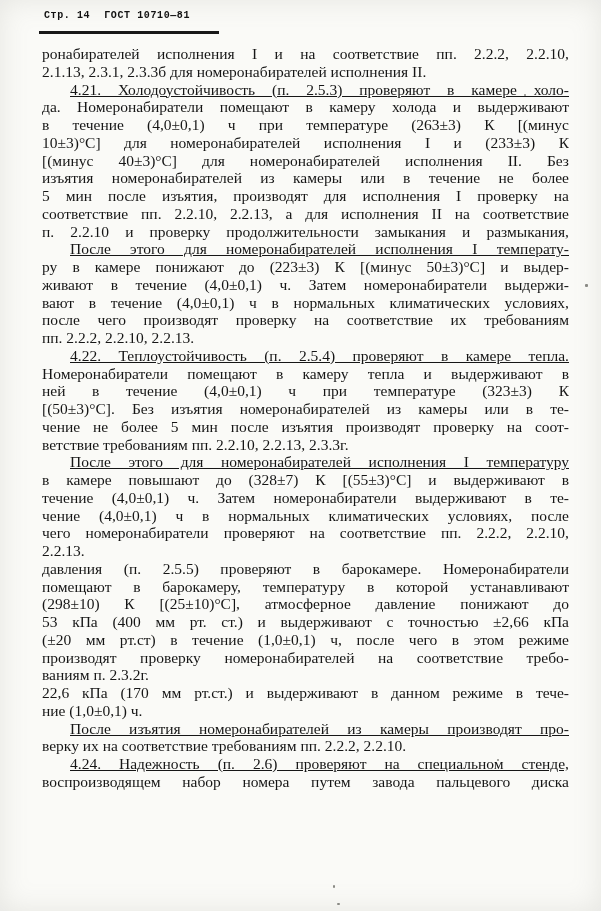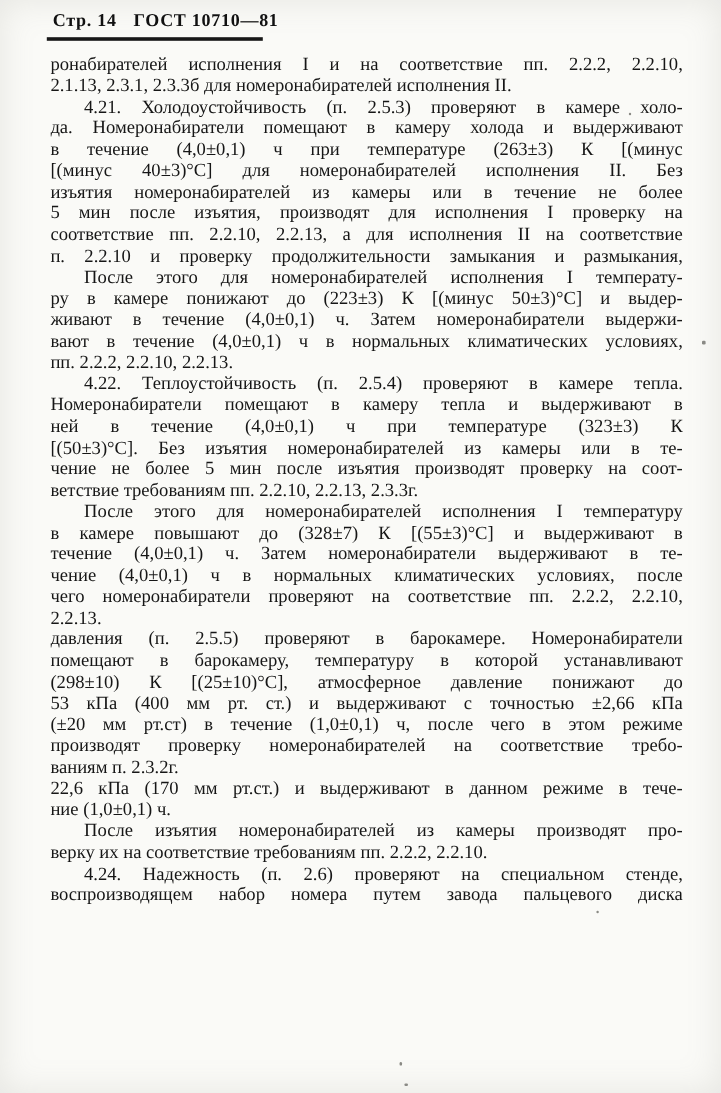--- a/index.html
+++ b/index.html
@@ -14,23 +14,23 @@
     background: #fafaf7;
     box-shadow: inset 0 0 28px rgba(140,140,130,0.18);
     overflow: hidden;
     font-family: "Liberation Serif", serif;
     color: #161616;
   }
   .page-header {
     position: absolute;
     left: 44px;
     top: 10px;
-    font-family: Liberation Serif, serif;
+    font-family: Liberation Mono, monospace;
     font-weight: bold;
-    font-size: 15px;
+    font-size: 10px;
     letter-spacing: 0.6px;
     white-space: nowrap;
     color: #111;
   }
   .page-header .hdr-gap {
     display: inline-block;
     width: 14px;
   }
   .header-rule {
     position: absolute;
@@ -53,20 +53,21 @@
     height: 17.75px;
     white-space: nowrap;
   }
   .text-line.just {
     white-space: normal;
     text-align: justify;
     text-align-last: justify;
   }
   .text-line.indent {
     padding-left: 28px;
+    text-decoration: underline;
   }
   .text-line.just.indent {
     padding-left: 0;
     text-indent: 28px;
   }
   .scan-speck {
     position: absolute;
     background: #8a8a85;
     border-radius: 1px;
   }
@@ -81,29 +82,31 @@
   </div>
 
   <div class="header-rule"></div>
 
   <div class="body-text" id="body-text">
       <div class="text-line just">ронабирателей исполнения I и на соответствие пп. 2.2.2, 2.2.10,</div>
       <div class="text-line">2.1.13, 2.3.1, 2.3.3б для номеронабирателей исполнения II.</div>
       <div class="text-line just indent">4.21. Холодоустойчивость (п. 2.5.3) проверяют в камере холо-</div>
       <div class="text-line just">да. Номеронабиратели помещают в камеру холода и выдерживают</div>
       <div class="text-line just">в течение (4,0±0,1) ч при температуре (263±3) К [(минус</div>
+      <div class="text-line just">10±3)°С] для номеронабирателей исполнения I и (233±3) К</div>
       <div class="text-line just">[(минус 40±3)°С] для номеронабирателей исполнения II. Без</div>
       <div class="text-line just">изъятия номеронабирателей из камеры или в течение не более</div>
       <div class="text-line just">5 мин после изъятия, производят для исполнения I проверку на</div>
       <div class="text-line just">соответствие пп. 2.2.10, 2.2.13, а для исполнения II на соответствие</div>
       <div class="text-line just">п. 2.2.10 и проверку продолжительности замыкания и размыкания,</div>
       <div class="text-line just indent">После этого для номеронабирателей исполнения I температу-</div>
       <div class="text-line just">ру в камере понижают до (223±3) К [(минус 50±3)°С] и выдер-</div>
       <div class="text-line just">живают в течение (4,0±0,1) ч. Затем номеронабиратели выдержи-</div>
       <div class="text-line just">вают в течение (4,0±0,1) ч в нормальных климатических условиях,</div>
+      <div class="text-line just">после чего производят проверку на соответствие их требованиям</div>
       <div class="text-line">пп. 2.2.2, 2.2.10, 2.2.13.</div>
       <div class="text-line just indent">4.22. Теплоустойчивость (п. 2.5.4) проверяют в камере тепла.</div>
       <div class="text-line just">Номеронабиратели помещают в камеру тепла и выдерживают в</div>
       <div class="text-line just">ней в течение (4,0±0,1) ч при температуре (323±3) К</div>
       <div class="text-line just">[(50±3)°С]. Без изъятия номеронабирателей из камеры или в те-</div>
       <div class="text-line just">чение не более 5 мин после изъятия производят проверку на соот-</div>
       <div class="text-line">ветствие требованиям пп. 2.2.10, 2.2.13, 2.3.3г.</div>
       <div class="text-line just indent">После этого для номеронабирателей исполнения I температуру</div>
       <div class="text-line just">в камере повышают до (328±7) К [(55±3)°С] и выдерживают в</div>
       <div class="text-line just">течение (4,0±0,1) ч. Затем номеронабиратели выдерживают в те-</div>

